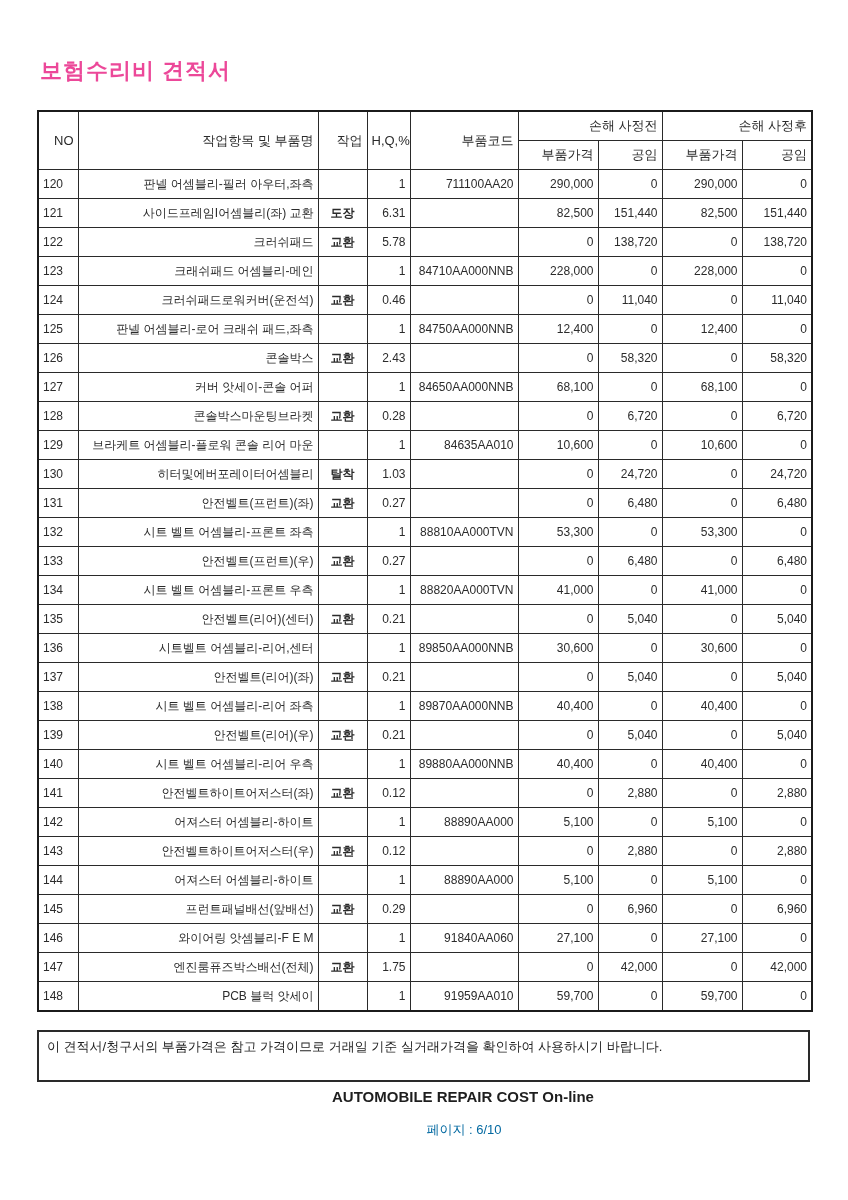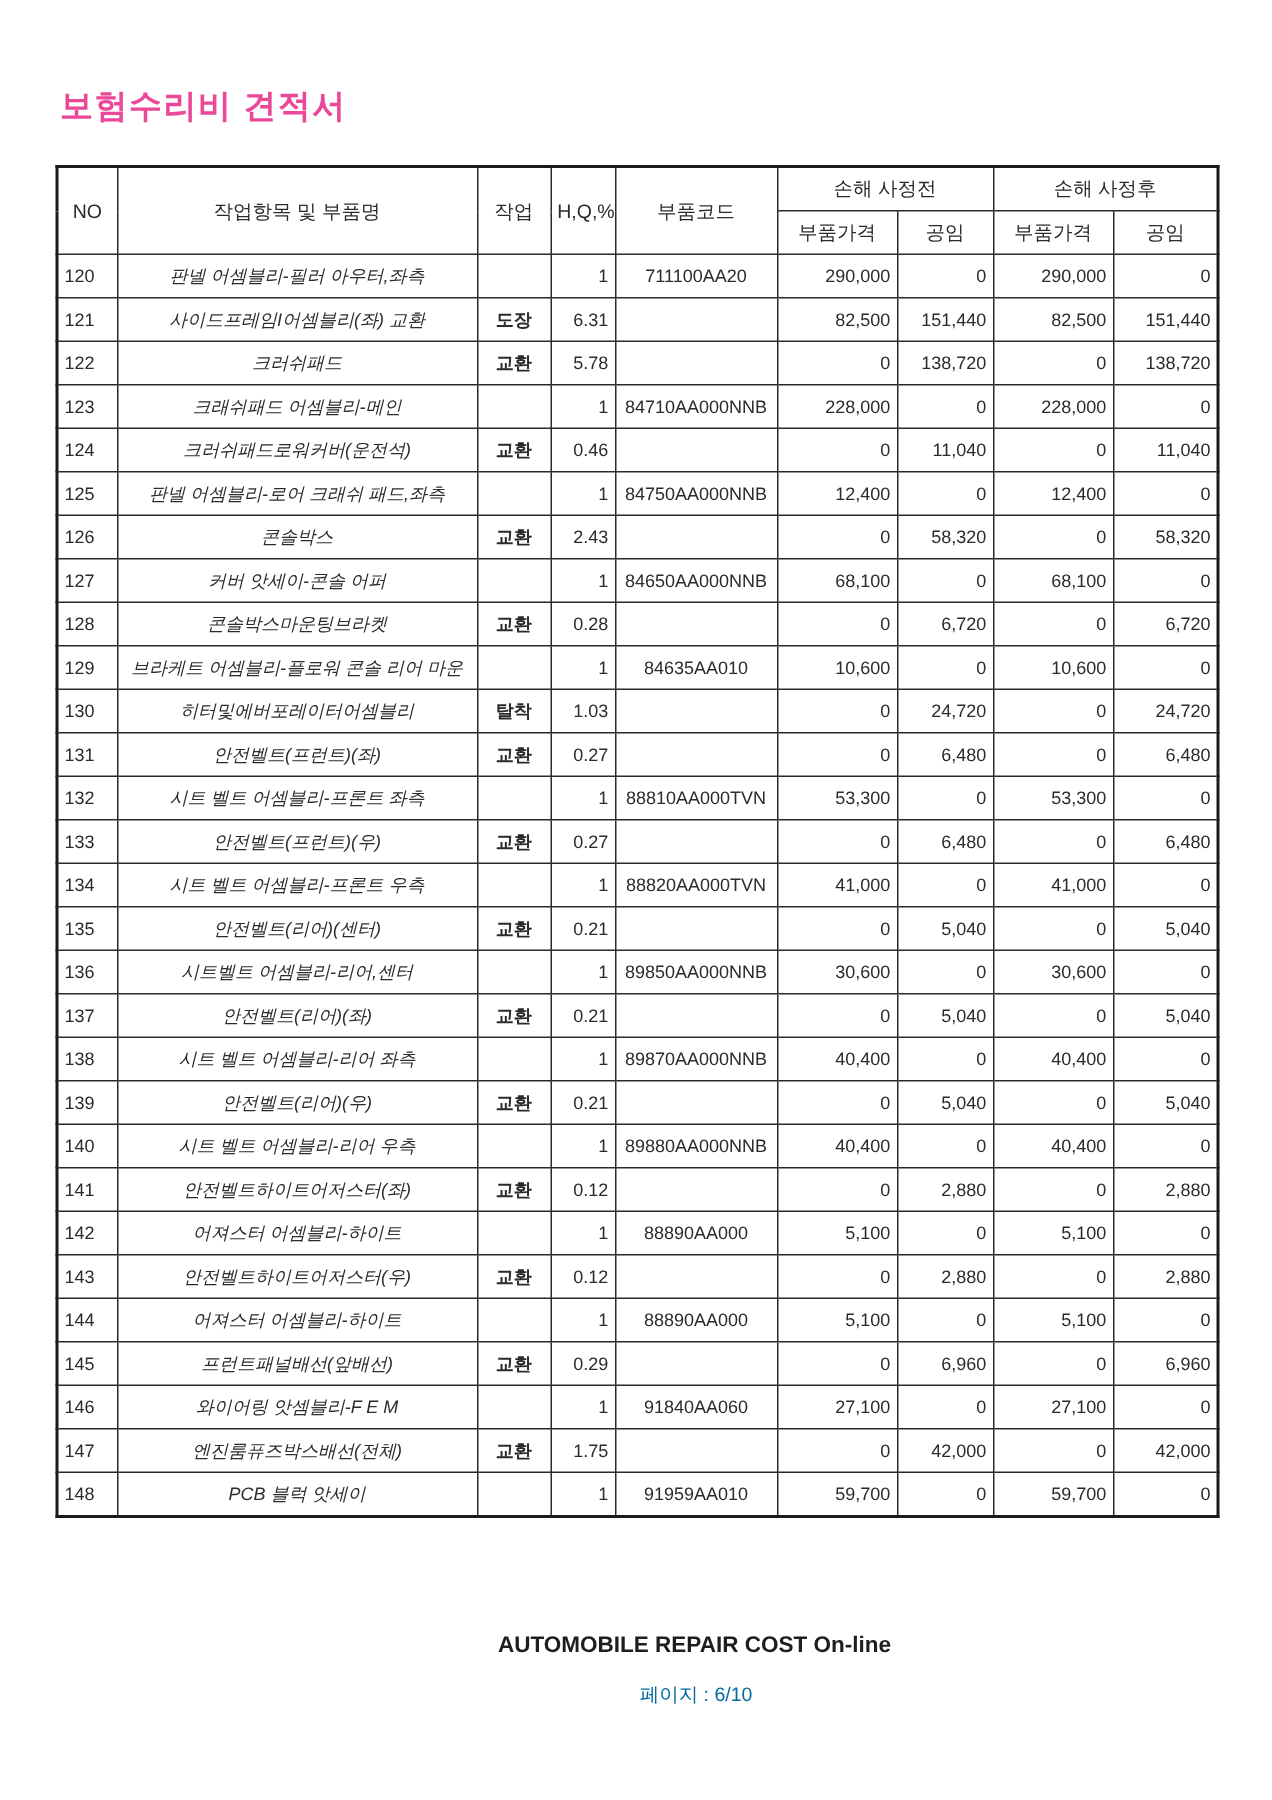--- a/index.html
+++ b/index.html
@@ -44,27 +44,27 @@
     height: 28px;
     padding: 0 4px;
     font-size: 12px;
     overflow: hidden;
     white-space: nowrap;
     color: #2b2b2b;
   }
   table.estimate th {
     font-weight: normal;
     font-size: 13px;
-    text-align: center;
+    text-align: right;
   }
   td.c-no   { text-align: left; }
-  td.c-item { text-align: center; padding-left: 14px; font-style: italic; }
+  td.c-item { text-align: right; padding-left: 14px; }
   td.c-work { text-align: center; font-weight: bold; }
   td.c-hq   { text-align: right; padding-right: 5px; }
-  td.c-code { text-align: center; padding-left: 5px; }
+  td.c-code { text-align: right; padding-left: 5px; }
   td.c-num  { text-align: right; padding-right: 7px; }
   .notice-box {
     position: absolute;
     top: 1030px;
     left: 37px;
     width: 773px;
     height: 52px;
     border: 2px solid #2a2a2a;
     box-sizing: border-box;
     padding: 6px 8px;
@@ -445,17 +445,20 @@
           <td class="c-hq">1</td>
           <td class="c-code">91959AA010</td>
           <td class="c-num">59,700</td>
           <td class="c-num">0</td>
           <td class="c-num">59,700</td>
           <td class="c-num">0</td>
         </tr>
       </tbody>
   </table>
 
+  <div class="notice-box">
+    <span>이 견적서/청구서의 부품가격은 참고 가격이므로 거래일 기준 실거래가격을 확인하여 사용하시기 바랍니다.</span>
+  </div>
 
   <div class="footer-line1">AUTOMOBILE REPAIR COST On-line</div>
   <div class="footer-line2">페이지 : 6/10</div>
 
 </div>
 
 </body></html>

